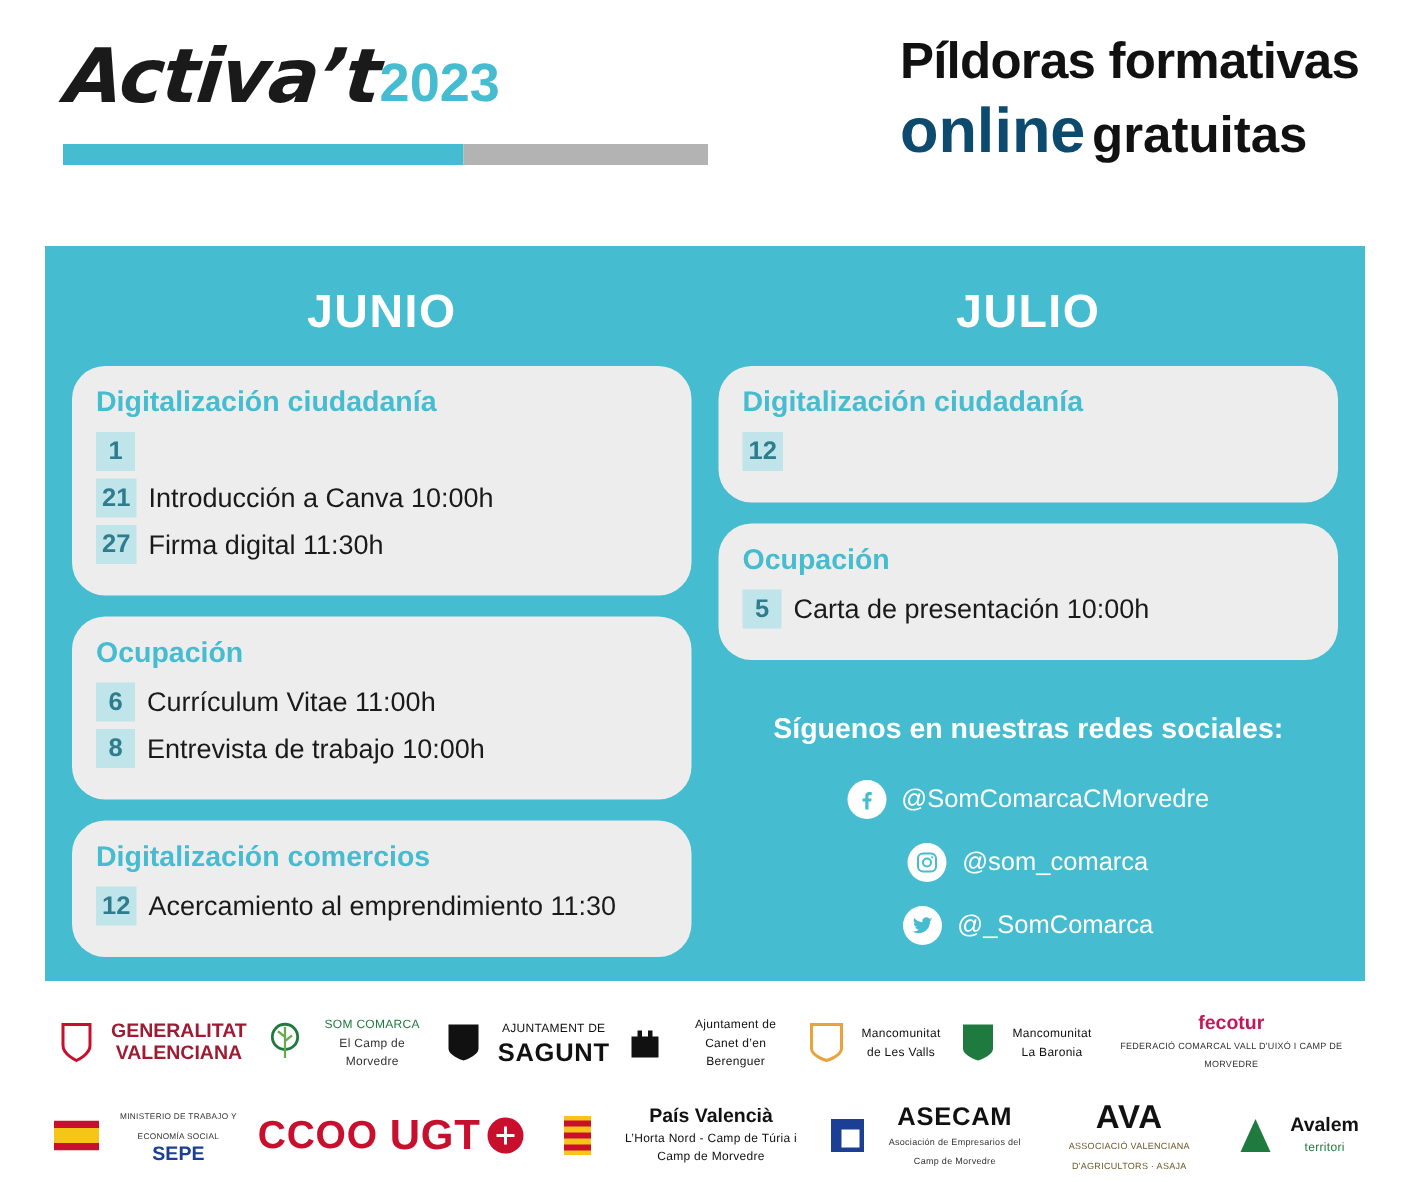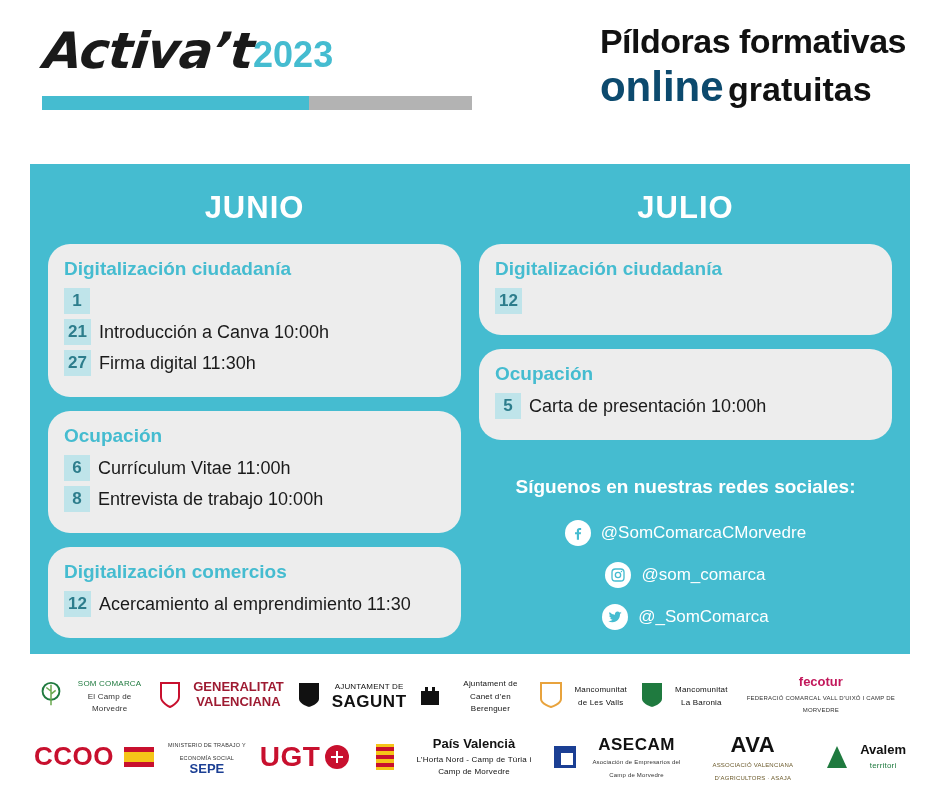--- a/index.html
+++ b/index.html
@@ -307,43 +307,43 @@
         <span class="social-handle">@_SomComarca</span>
       </div>
     </div>
   </div>
 
   <div class="logos">
 
     <div class="logo-row">
       <div class="logo">
         <span class="mark">
+          <svg width="26" height="30" viewBox="0 0 26 30">
+              <path d="M4 3h18v14c0 6-9 10-9 10S4 23 4 17z" fill="none" stroke="#c8102e" stroke-width="2"></path>
+            </svg>
+        </span>
+        <span class="logo-txt">
+          <span class="logo-med dred">GENERALITAT</span><br>
+          <span class="logo-med dred">VALENCIANA</span>
+        </span>
+      </div>
+
+      <div class="logo">
+        <span class="mark">
           <svg width="30" height="30" viewBox="0 0 32 32">
               <circle cx="16" cy="12" r="9" fill="none" stroke="#1f7a3f" stroke-width="2"></circle>
               <path d="M16 5v22M16 12l-5-4M16 15l5-4" stroke="#6aa84f" stroke-width="1.6" fill="none"></path>
             </svg>
         </span>
         <span class="logo-txt">
           <span class="logo-sm grn">SOM COMARCA</span><br>
           <span class="logo-sm">El Camp de Morvedre</span>
         </span>
       </div>
 
-      <div class="logo">
-        <span class="mark">
-          <svg width="26" height="30" viewBox="0 0 26 30">
-              <path d="M4 3h18v14c0 6-9 10-9 10S4 23 4 17z" fill="none" stroke="#c8102e" stroke-width="2"></path>
-            </svg>
-        </span>
-        <span class="logo-txt">
-          <span class="logo-med dred">GENERALITAT</span><br>
-          <span class="logo-med dred">VALENCIANA</span>
-        </span>
-      </div>
-
 
       <div class="logo">
         <span class="mark">
           <svg width="26" height="28" viewBox="0 0 26 28">
               <path d="M3 2h20v16c0 5-10 8-10 8S3 23 3 18z" fill="#111"></path>
             </svg>
         </span>
         <span class="logo-txt">
           <span class="logo-sm blk">AJUNTAMENT DE</span><br>
           <span class="logo-big blk">SAGUNT</span>
@@ -388,37 +388,37 @@
 
       <div class="logo">
         <span class="logo-txt">
           <span class="logo-med" style="color:#c2185b">fecotur</span><br>
           <span class="logo-sm" style="font-size:6px">FEDERACIÓ COMARCAL VALL D'UIXÓ I CAMP DE MORVEDRE</span>
         </span>
       </div>
     </div>
 
     <div class="logo-row">
-      <div class="logo">
-        <span class="logo-txt">
-          <span class="logo-big red" style="font-size:26px">CCOO</span>
-        </span>
-      </div>
-
       <div class="logo">
         <span class="mark">
           <svg width="30" height="20" viewBox="0 0 30 20">
               <rect width="30" height="5" y="0" fill="#c8102e"></rect>
               <rect width="30" height="10" y="5" fill="#f5c518"></rect>
               <rect width="30" height="5" y="15" fill="#c8102e"></rect>
             </svg>
         </span>
         <span class="logo-txt">
           <span class="logo-sm" style="font-size:5.5px">MINISTERIO DE TRABAJO Y ECONOMÍA SOCIAL</span><br>
           <span class="logo-med" style="color:#1b3f94">SEPE</span>
+        </span>
+      </div>
+
+      <div class="logo">
+        <span class="logo-txt">
+          <span class="logo-big red" style="font-size:26px">CCOO</span>
         </span>
       </div>
 
       <div class="logo">
         <span class="logo-txt">
           <span class="logo-big red" style="font-size:28px">UGT</span>
         </span>
         <span class="mark">
           <svg width="26" height="26" viewBox="0 0 26 26">
               <circle cx="13" cy="13" r="12" fill="#c8102e"></circle>

